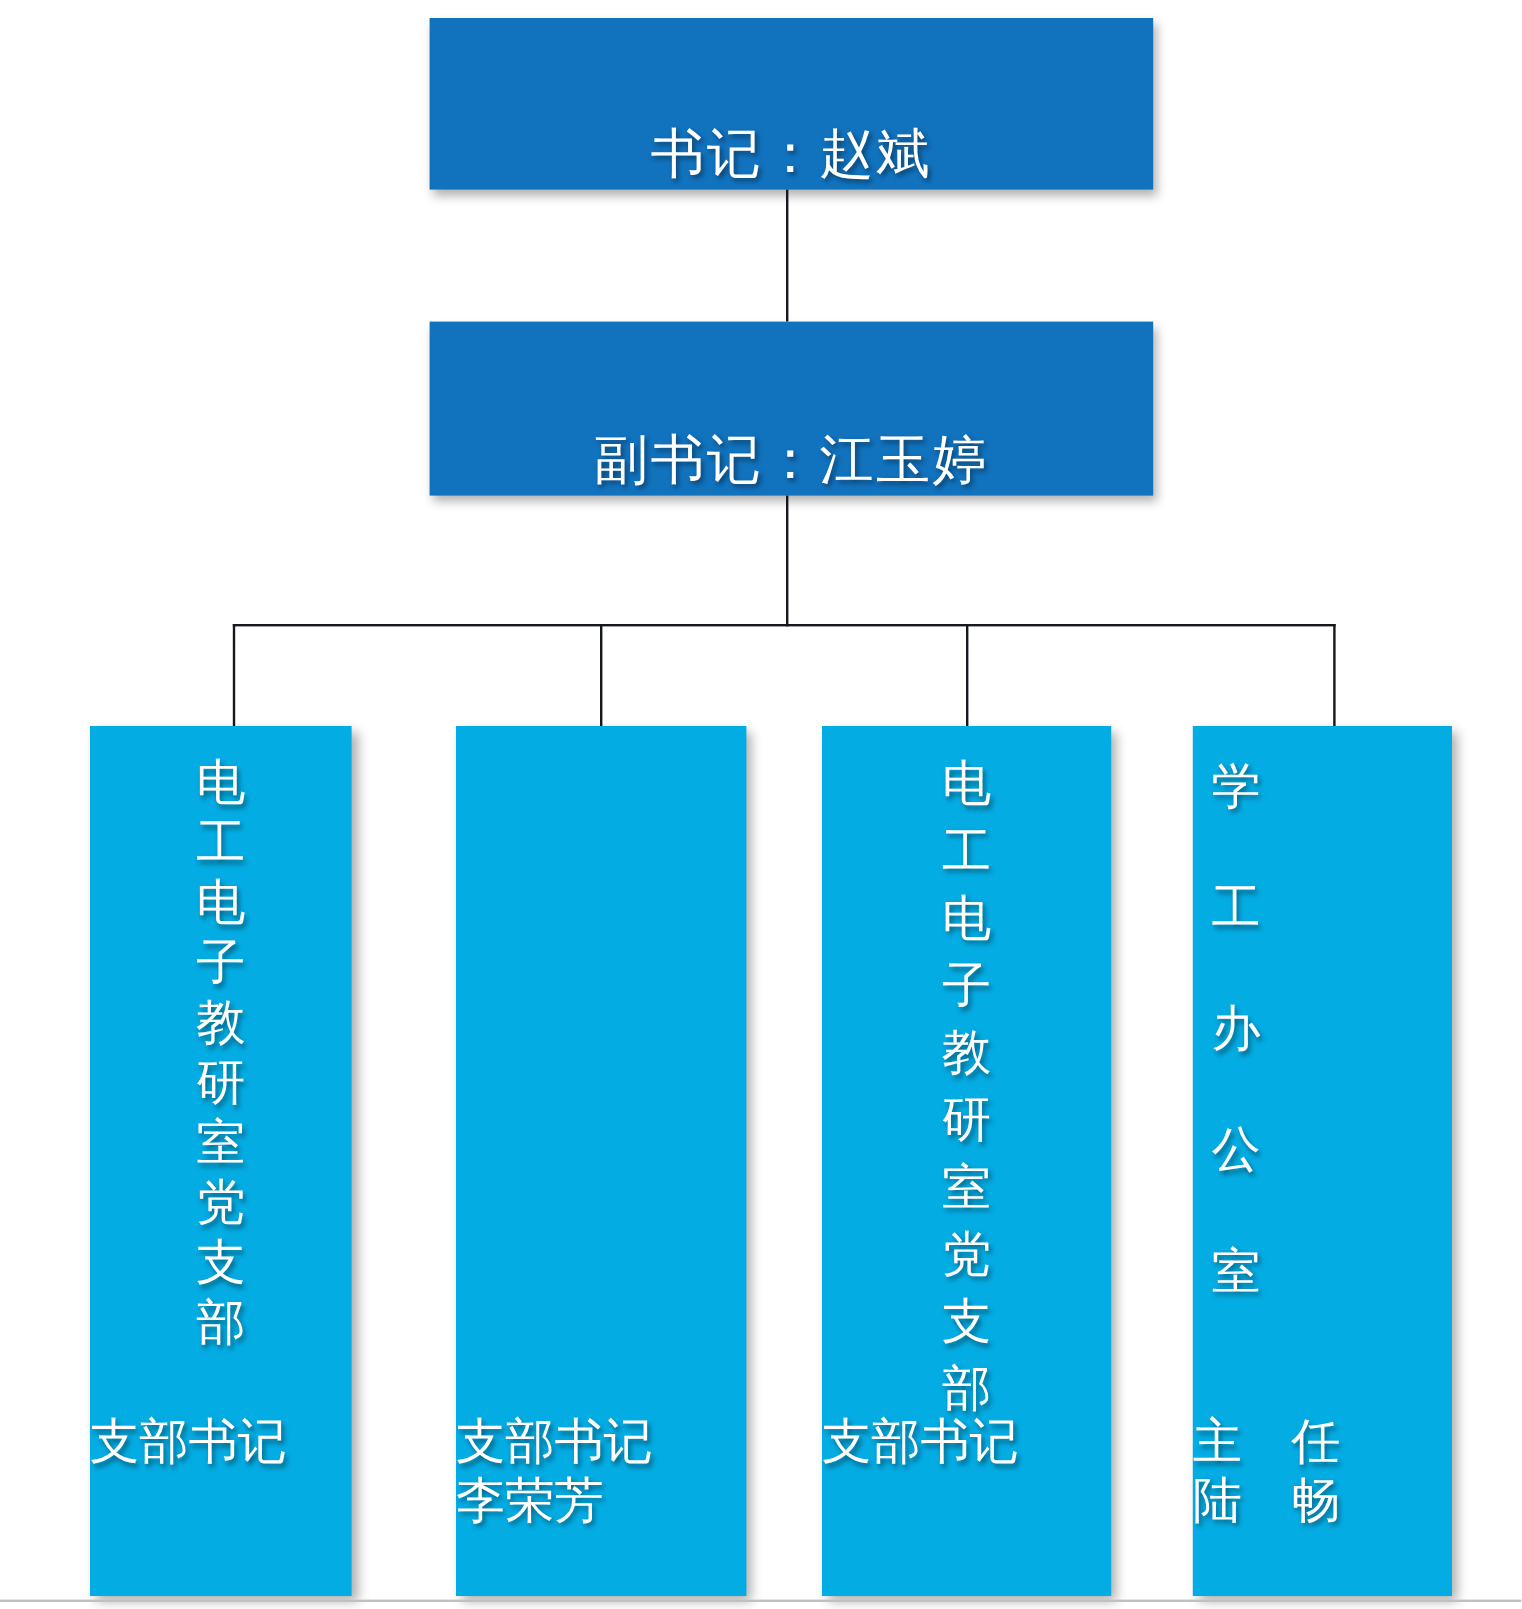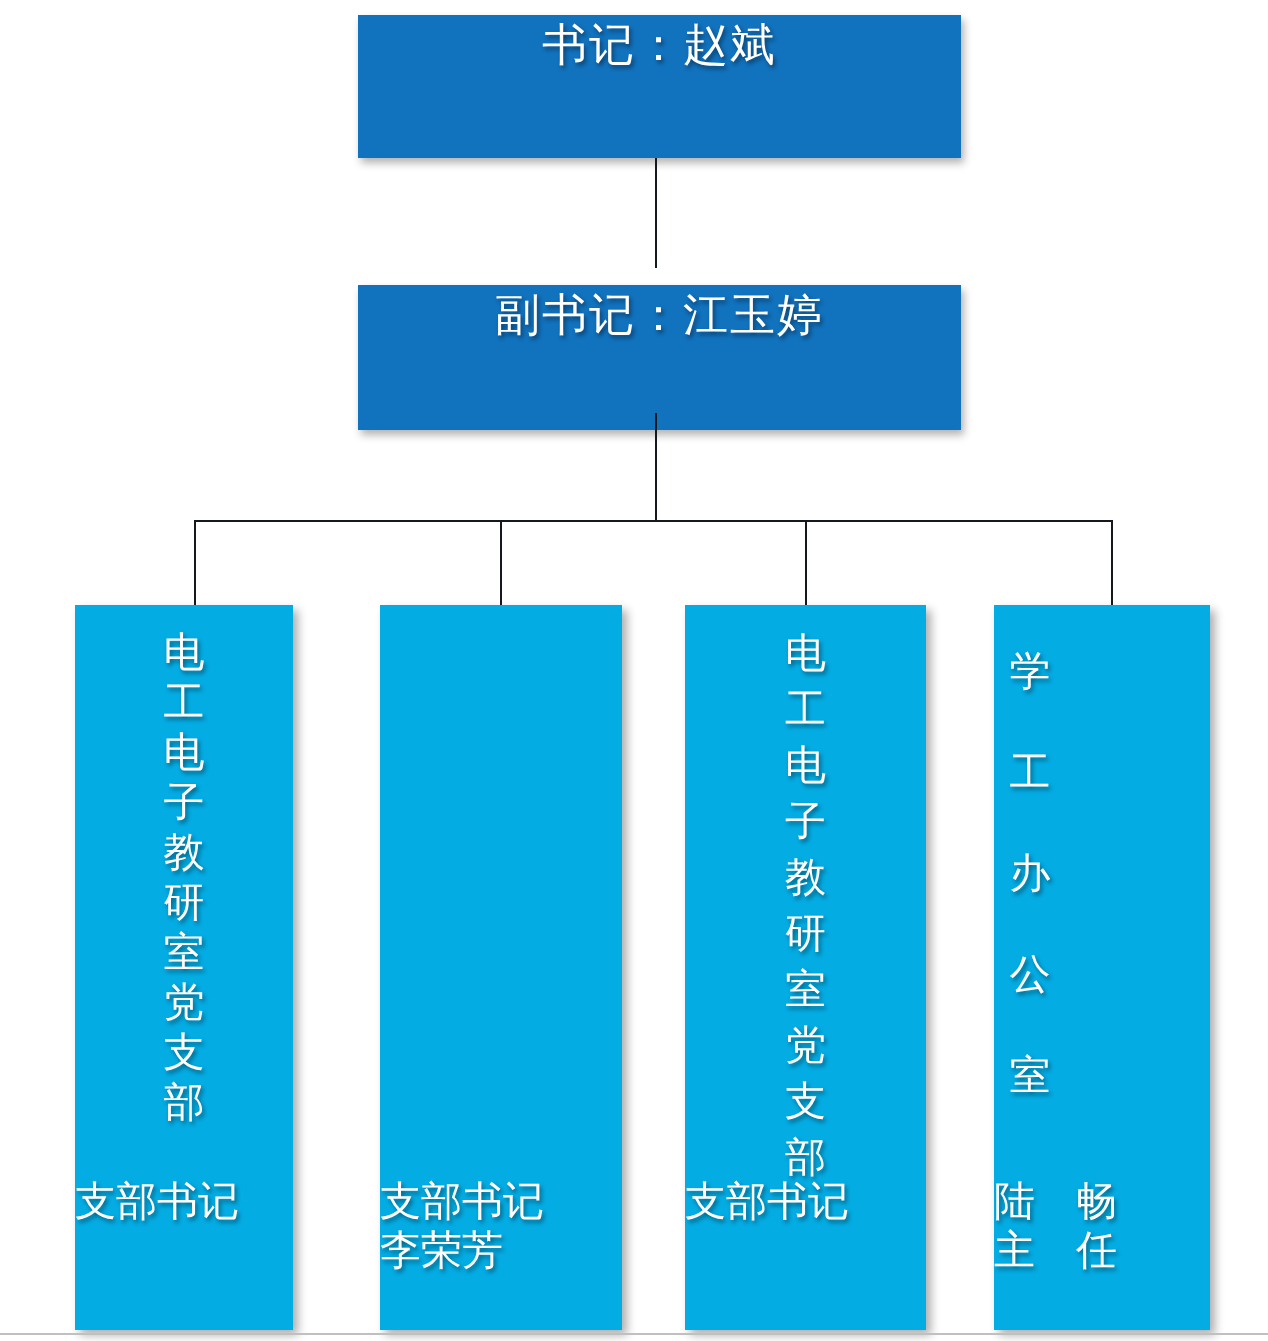--- a/index.html
+++ b/index.html
@@ -14,31 +14,31 @@
   .canvas{
     position:relative;
     width:1268px;height:1341px;
     background:#ffffff;
     overflow:hidden;
   }
   .node{
     position:absolute;
     background:var(--primary-box);
     color:var(--text);
-    display:flex;align-items:flex-start;justify-content:center;
+    display:flex;align-items:flex-end;justify-content:center;
     box-shadow:3px 5px 8px rgba(0,0,0,0.30);
   }
   .node .lbl{
     font-size:45px;
     letter-spacing:2px;
     text-shadow:2px 3px 4px rgba(0,0,0,0.45);
     white-space:nowrap;
   }
   .node.root{left:358px;top:15px;width:603px;height:143px;}
-  .node.deputy{left:358px;top:268px;width:603px;height:145px;margin-top:17px;}
+  .node.deputy{left:358px;top:268px;width:603px;height:145px;}
 
   .connector{position:absolute;background:var(--connector);}
   .stem-top{left:655px;top:158px;width:2px;height:110px;}
   .stem-mid{left:655px;top:413px;width:2px;height:109px;}
   .h-line{left:194px;top:520px;width:919px;height:2px;}
   .drop{top:520px;width:2px;height:87px;}
   .drop.d0{left:194px;}
   .drop.d1{left:500px;}
   .drop.d2{left:805px;}
   .drop.d3{left:1111px;}
@@ -60,21 +60,21 @@
     margin:0 auto;
     font-size:41px;
     color:var(--text);
     word-break:break-all;
     text-align:center;
     text-shadow:2px 3px 4px rgba(0,0,0,0.45);
   }
   .b0 .v-title{line-height:50px;padding-top:22px;}
   .b1 .v-title{line-height:62px;padding-top:17px;}
   .b2 .v-title{line-height:56px;padding-top:20px;}
-  .b3 .v-title{line-height:101px;padding-top:16px;margin-left:15px;}
+  .b3 .v-title{line-height:101px;padding-top:0;margin-left:15px;}
 
   .leader{
     position:absolute;
     top:572px;left:0;right:0;
     text-align:left;
     font-size:41px;
     line-height:49px;
     color:var(--text);
     text-shadow:2px 3px 4px rgba(0,0,0,0.45);
   }
@@ -125,19 +125,19 @@
   <div class="branch b2">
     <div class="v-title">电工电子教研室党支部</div>
     <div class="leader">
       <div>支部书记</div>
     </div>
   </div>
 
   <div class="branch b3">
     <div class="v-title">学工办公室</div>
     <div class="leader">
+      <div>主　任</div>
       <div>陆　畅</div>
-      <div>主　任</div>
     </div>
   </div>
 
   <div class="page-edge-bottom"></div>
 </div>
 
 </body></html>

